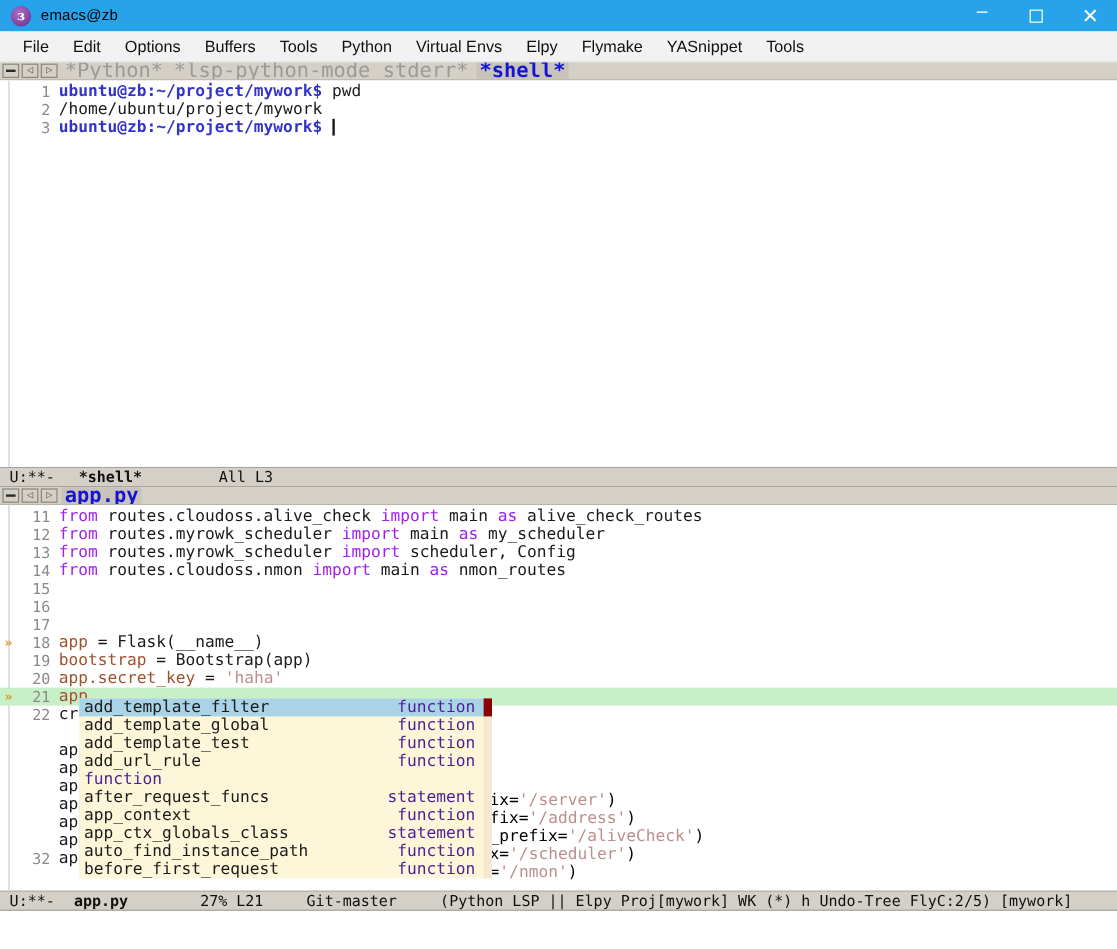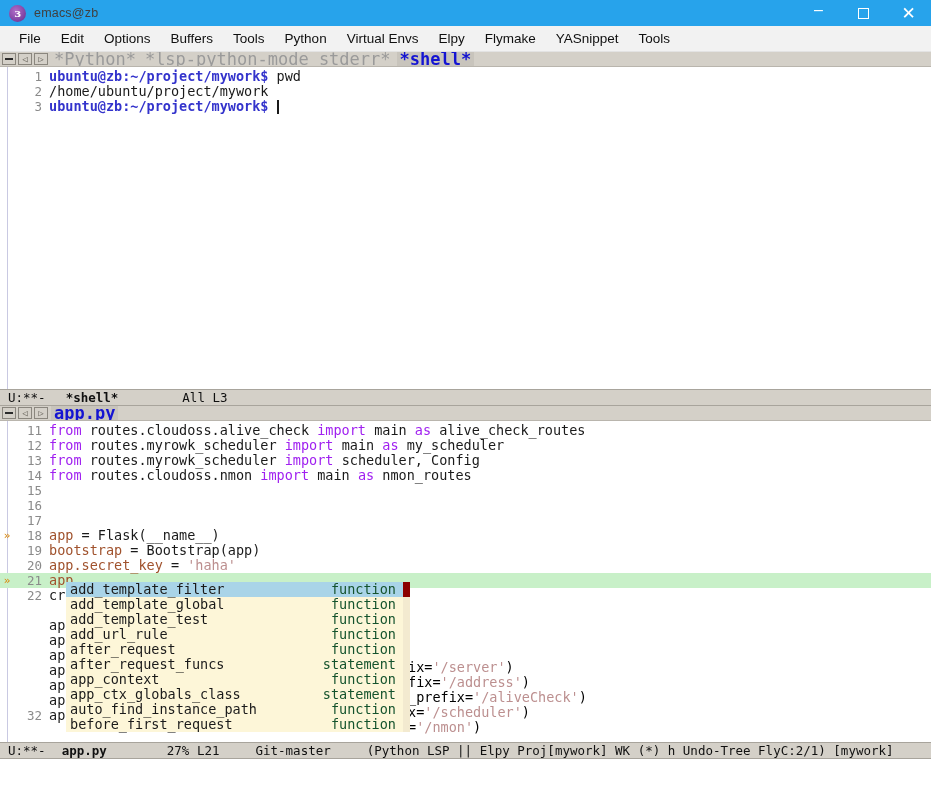--- a/index.html
+++ b/index.html
@@ -21,21 +21,21 @@
   .title-icon {
     width: 17px; height: 17px; border-radius: 50%;
     margin-left: 9px; margin-right: 8px;
     background: radial-gradient(circle at 40% 35%, #b06ec8 0%, #7b3ea0 70%, #5e2a80 100%);
     display: flex; align-items: center; justify-content: center;
     color: #ffffff; font-size: 11px; font-weight: bold;
     font-family: "DejaVu Serif", serif;
     line-height: 1;
   }
   .title-text {
-    color: #404040; font-size: 12.5px;
+    color: #000000; font-size: 12.5px;
     font-family: "Liberation Sans", sans-serif;
     letter-spacing: .2px;
   }
   .win-ctrls {
     position: absolute; right: 0; top: 0; height: 26px;
     display: flex; align-items: stretch;
   }
   .win-btn {
     width: 45px; display: flex; align-items: center; justify-content: center;
     color: #ffffff; font-family: "Liberation Sans", sans-serif;
@@ -153,21 +153,21 @@
     z-index: 40;
     border-right: 2px solid #efe2b4;
   }
   .ac-row {
     height: 15px; display: flex; align-items: flex-end;
     padding-left: 4px; white-space: pre;
     color: #1a1a1a;
   }
   .ac-row.sel { background: #a9d4e8; }
   .ac-name { flex: 1 1 auto; }
-  .ac-ann { color: #14532d; padding-right: 10px; }
+  .ac-ann { color: #4c1d95; padding-right: 10px; }
   .ac-scroll {
     position: absolute; right: -4px; top: 0;
     width: 7px; height: 15px; background: #8b0000;
   }
   .ac-scroll-track {
     position: absolute; right: -4px; top: 0;
     width: 7px; height: 150px; background: #f3ead0;
   }
   .overlay-text { position: absolute; z-index: 10; }
 </style>
@@ -245,28 +245,28 @@
 
   <div class="overlay-text" style="left: 408px; top: 239px; font-family: &quot;DejaVu Sans Mono&quot;, monospace; font-size: 13.5px; line-height: 15px; white-space: pre;" id="tails"><div style="height: 15px;"><span>ix=</span><span class="str">'/server'</span><span>)</span></div><div style="height: 15px;"><span>fix=</span><span class="str">'/address'</span><span>)</span></div><div style="height: 15px;"><span>_prefix=</span><span class="str">'/aliveCheck'</span><span>)</span></div><div style="height: 15px;"><span>x=</span><span class="str">'/scheduler'</span><span>)</span></div><div style="height: 15px;"><span>=</span><span class="str">'/nmon'</span><span>)</span></div></div>
 
   <div class="ac-popup" id="ac-popup">
     <div class="ac-scroll-track"></div>
     <div class="ac-scroll"></div>
   <div class="ac-row sel"><span class="ac-name">add_template_filter</span><span class="ac-ann">function</span></div>
       <div class="ac-row"><span class="ac-name">add_template_global</span><span class="ac-ann">function</span></div>
       <div class="ac-row"><span class="ac-name">add_template_test</span><span class="ac-ann">function</span></div>
       <div class="ac-row"><span class="ac-name">add_url_rule</span><span class="ac-ann">function</span></div>
-      <div class="ac-row"><span class="ac-name">after_request</span><span class="ac-ann">function</span></div>
+      <div class="ac-row"><span class="ac-ann">function</span></div>
       <div class="ac-row"><span class="ac-name">after_request_funcs</span><span class="ac-ann">statement</span></div>
       <div class="ac-row"><span class="ac-name">app_context</span><span class="ac-ann">function</span></div>
       <div class="ac-row"><span class="ac-name">app_ctx_globals_class</span><span class="ac-ann">statement</span></div>
       <div class="ac-row"><span class="ac-name">auto_find_instance_path</span><span class="ac-ann">function</span></div>
       <div class="ac-row"><span class="ac-name">before_first_request</span><span class="ac-ann">function</span></div>
     </div>
 </div>
 
 <div class="modeline">
   <span style="padding-left:8px">U:**-</span>
   <span class="ml-b" style="padding-left:16px">app.py</span>
   <span style="padding-left:60px">27% L21</span>
   <span style="padding-left:36px">Git-master</span>
-  <span style="padding-left:36px">(Python LSP || Elpy Proj[mywork] WK (*) h Undo-Tree FlyC:2/1) [mywork]</span>
+  <span style="padding-left:36px">(Python LSP || Elpy Proj[mywork] WK (*) h Undo-Tree FlyC:2/5) [mywork]</span>
 </div>
 
 </body></html>

